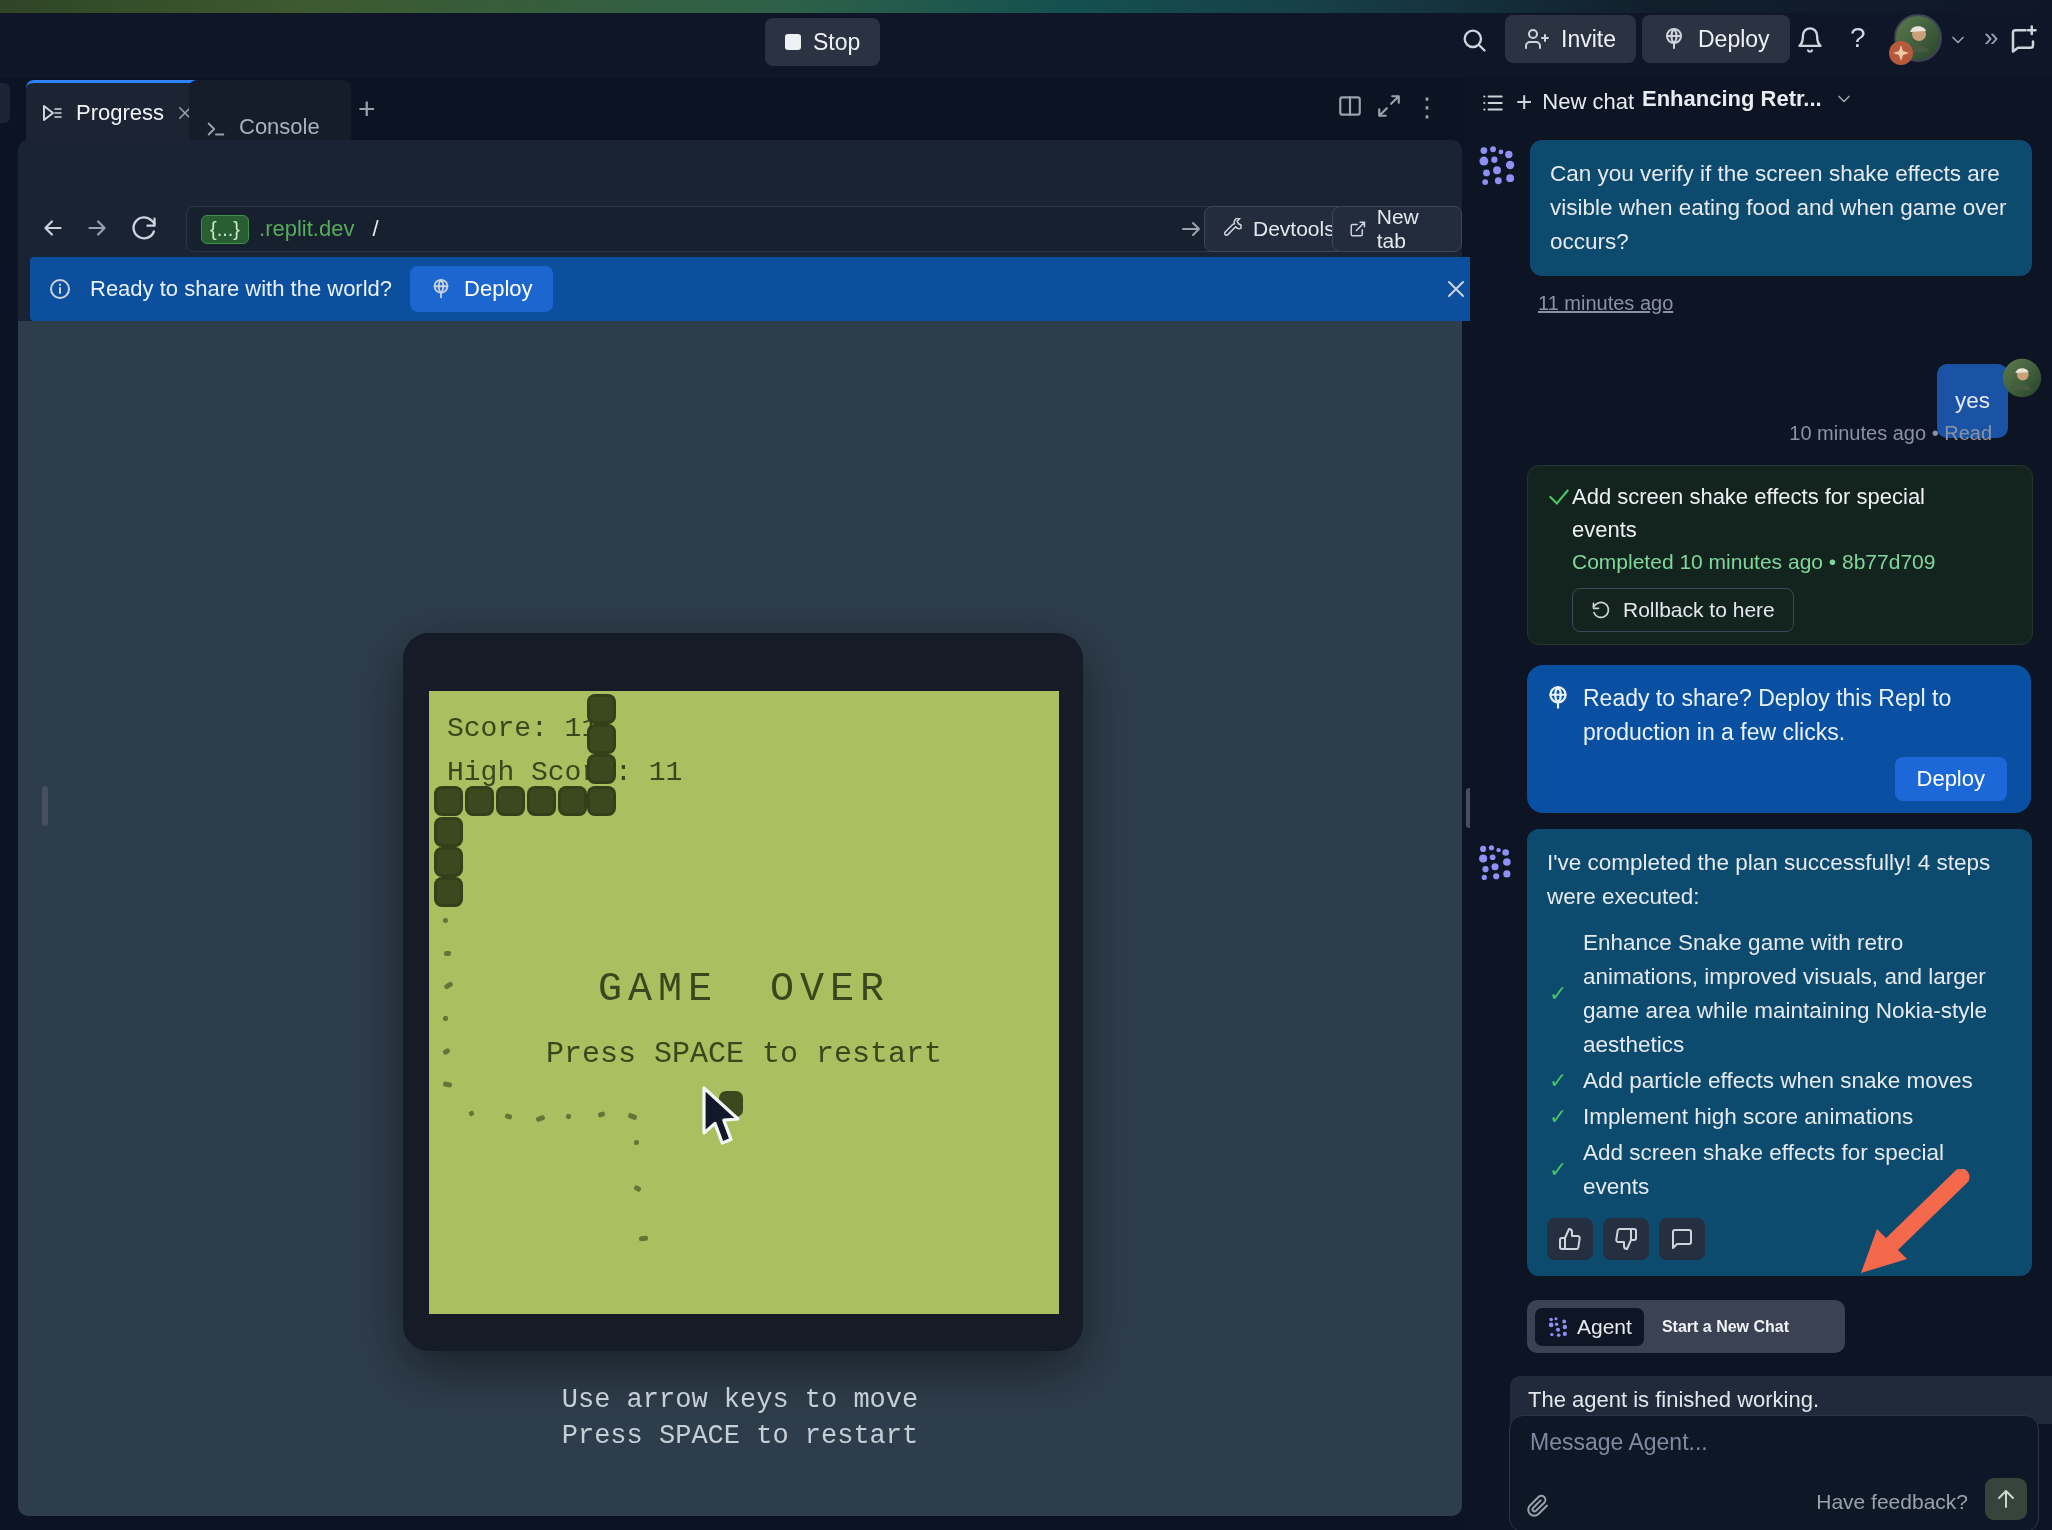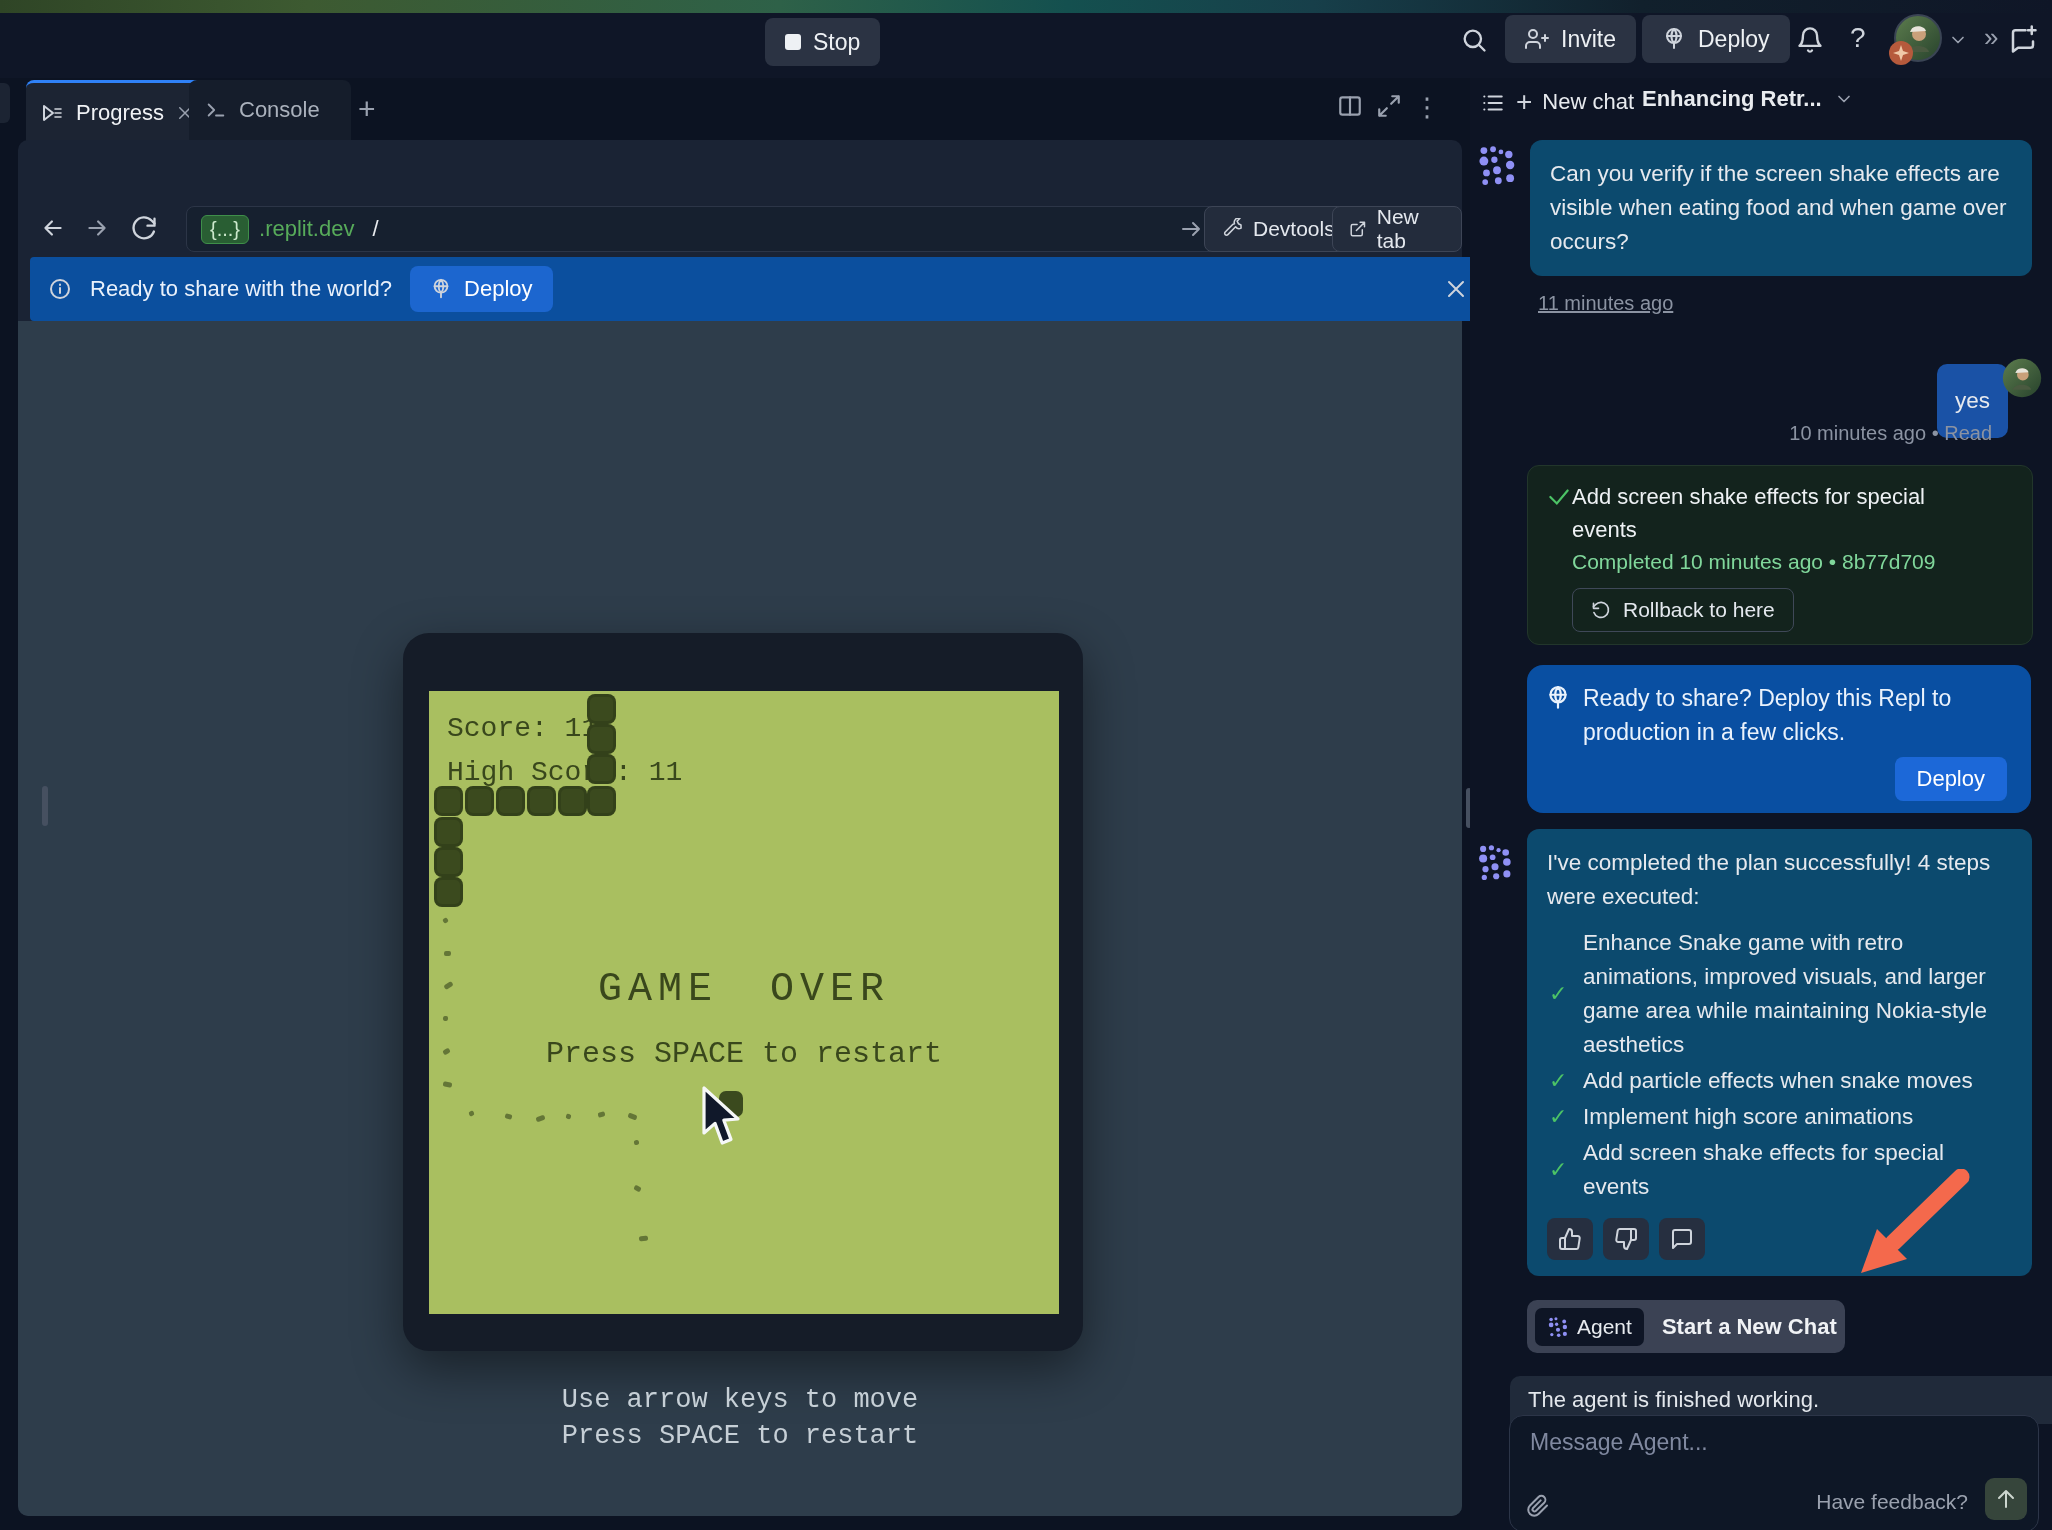--- a/index.html
+++ b/index.html
@@ -12,21 +12,21 @@
   .ico-dim{stroke:#9aa1af;}
   
   .topbar{position:absolute;left:0;top:0;width:2052px;height:78px;background:#0f1627;}
   .topglow{position:absolute;left:0;top:0;width:2052px;height:13px;
     background:linear-gradient(90deg,#2f4526 0%,#3d5a31 15%,#2e6148 38%,#14504f 52%,#173f4a 64%,#11202c 80%,#0f1627 100%);}
   .btn-gray{position:absolute;display:flex;align-items:center;gap:12px;background:#2b3343;border-radius:8px;
     color:#eef1f4;font-size:23px;height:48px;padding:0 20px;cursor:pointer;}
   
   .tab{position:absolute;top:80px;height:60px;display:flex;align-items:center;gap:12px;font-size:22px;}
   .tab-active{background:#1c2433;border-top:3px solid #2f81f7;border-radius:8px 8px 0 0;color:#f0f2f5;}
-  .tab-idle{background:#151d2b;color:#aab1bc;border-radius:8px 8px 0 0;}
+  .tab-idle{background:#151d2b;color:#aab1bc;border-radius:8px 8px 0 0;align-items:flex-end;}
   
   .pane{position:absolute;left:18px;top:140px;width:1444px;height:1376px;background:#1a2334;border-radius:10px;}
   .finishedbar{position:absolute;left:0;top:0;width:1444px;height:60px;background:#242e40;border-radius:10px 10px 0 0;}
   .urlrow{position:absolute;left:0;top:60px;width:1444px;height:57px;background:#1a2334;}
   .urlfield{position:absolute;left:168px;top:6px;width:1002px;height:44px;background:#16202f;border:1px solid #2c3547;
     border-radius:8px;display:flex;align-items:center;padding:0 14px;gap:10px;font-size:22px;}
   .tool-btn{display:flex;align-items:center;gap:10px;height:44px;padding:0 16px;background:#232c3c;
     border:1px solid #3d4556;border-radius:8px;color:#e4e8ee;font-size:21px;cursor:pointer;}
   .banner{position:absolute;left:12px;top:117px;width:1420px;height:64px;background:#0b4f9e;border-radius:4px;
     display:flex;align-items:center;padding:0 18px;gap:18px;font-size:22px;color:#eaf1fb;}
@@ -458,21 +458,21 @@
               <circle cx="25" cy="8" r="2.8"></circle>
             <circle cx="16" cy="20" r="3"></circle>
               <circle cx="26" cy="16" r="3.2"></circle>
             <circle cx="7" cy="27" r="2.4"></circle>
               <circle cx="17" cy="28" r="2.6"></circle>
               <circle cx="26" cy="26" r="3"></circle>
           </g>
           </svg>
         <span style="font-size:21px;color:#e8ebef;">Agent</span>
       </div>
-      <span style="margin-left:18px;font-size:22px;font-weight:bold;color:#f0f2f5;">Start a New Chat</span>
+      <span style="margin-left:18px;font-size:16px;font-weight:bold;color:#f0f2f5;">Start a New Chat</span>
     </div>
 
     <div class="statusbar">
       <span>The agent is finished working.</span>
     </div>
 
     <div class="inputbox">
       <input type="text" placeholder="Message Agent..." style="">
       <span class="abs" style="left:16px;bottom:14px;">
         <svg class="ico ico-dim" width="24" height="24" viewBox="0 0 24 24">

